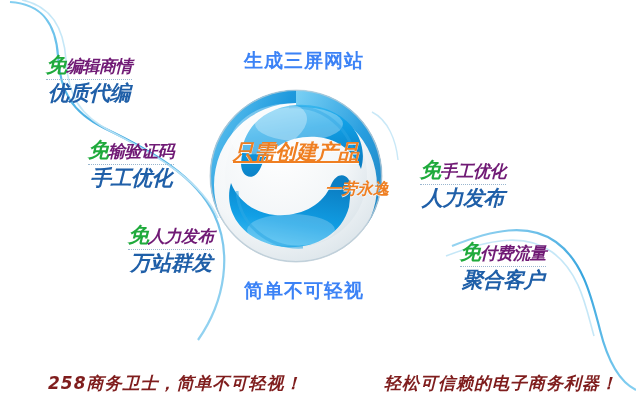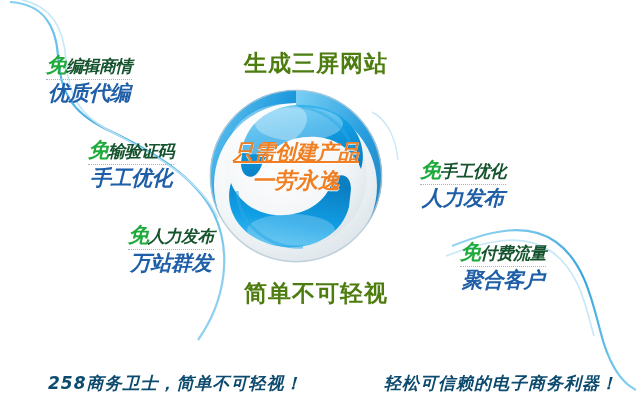--- a/index.html
+++ b/index.html
@@ -42,36 +42,36 @@
     padding-top:3px;
   }
   .feat .mian{
     color:#1faa3c;
     font-size:21px;
     font-weight:bold;
     font-style:italic;
     letter-spacing:-1px;
   }
   .feat .rest{
-    color:#14532d;
+    color:#701a75;
   }
   
   #feat-bianji   { left:46px;  top:55px;  }
   #feat-yanzheng { left:88px;  top:140px; }
   #feat-renli    { left:128px; top:225px; }
   #feat-rengong  { left:388px; top:80px;  }
   #feat-shougong { left:420px; top:160px; }
   #feat-fufei    { left:460px; top:242px; }
 
   
   .headline{
     position:absolute;
-    font-size:23px;
-    font-weight:bold;
-    color:#4d7c0f;
+    font-size:19px;
+    font-weight:bold;
+    color:#3b82f6;
     letter-spacing:1px;
     white-space:nowrap;
   }
   #headline-top    { left:244px; top:48px; }
   #headline-bottom { left:244px; top:278px; }
 
   
   #orb{
     position:absolute;
     left:203px;top:83px;
@@ -88,30 +88,30 @@
   }
   #orb-text .c1,#orb-text .c2{
     display:block;
     color:#ef7f22;
     font-weight:bold;
     font-style:italic;
     letter-spacing:0px;
     text-shadow:0 1px 0 rgba(255,255,255,0.85);
   }
   #orb-text .c1{font-size:21px;text-decoration:underline;}
-  #orb-text .c2{font-size:22px;margin-top:3px;}
+  #orb-text .c2{font-size:16px;margin-top:14px;text-align:right;}
 
   
   .tagline{
     position:absolute;
     top:372px;
     font-size:17px;
     font-weight:bold;
     font-style:italic;
-    color:#0c4a6e;
+    color:#7f1d1d;
     white-space:nowrap;
     letter-spacing:1px;
   }
   #tagline-left { left:48px; }
   #tagline-right{ left:384px;font-family:Liberation Serif, serif; }
 </style>
 </head>
 <body>
 
 <div id="canvas">

